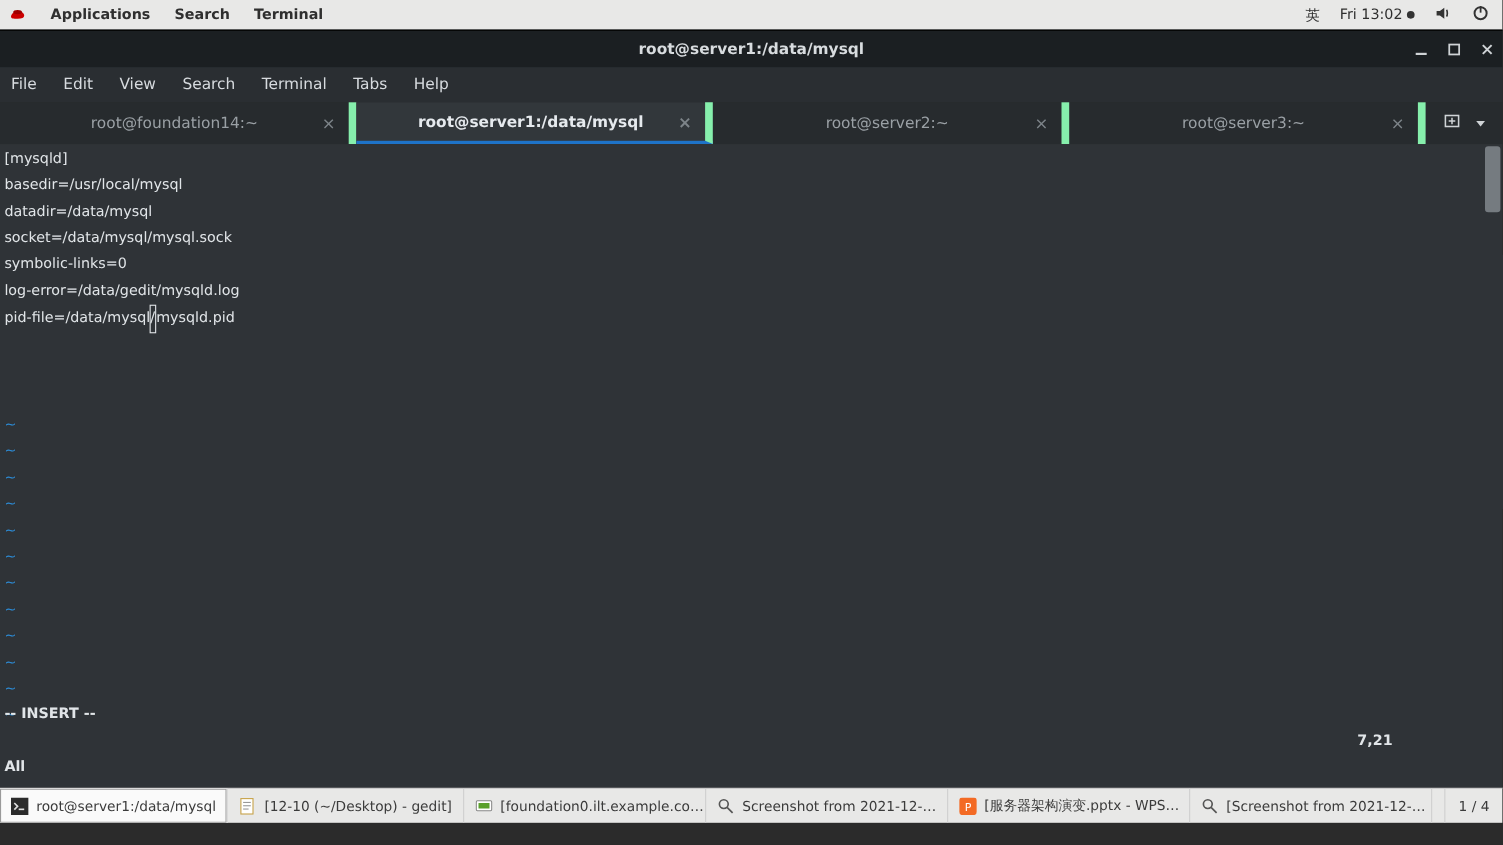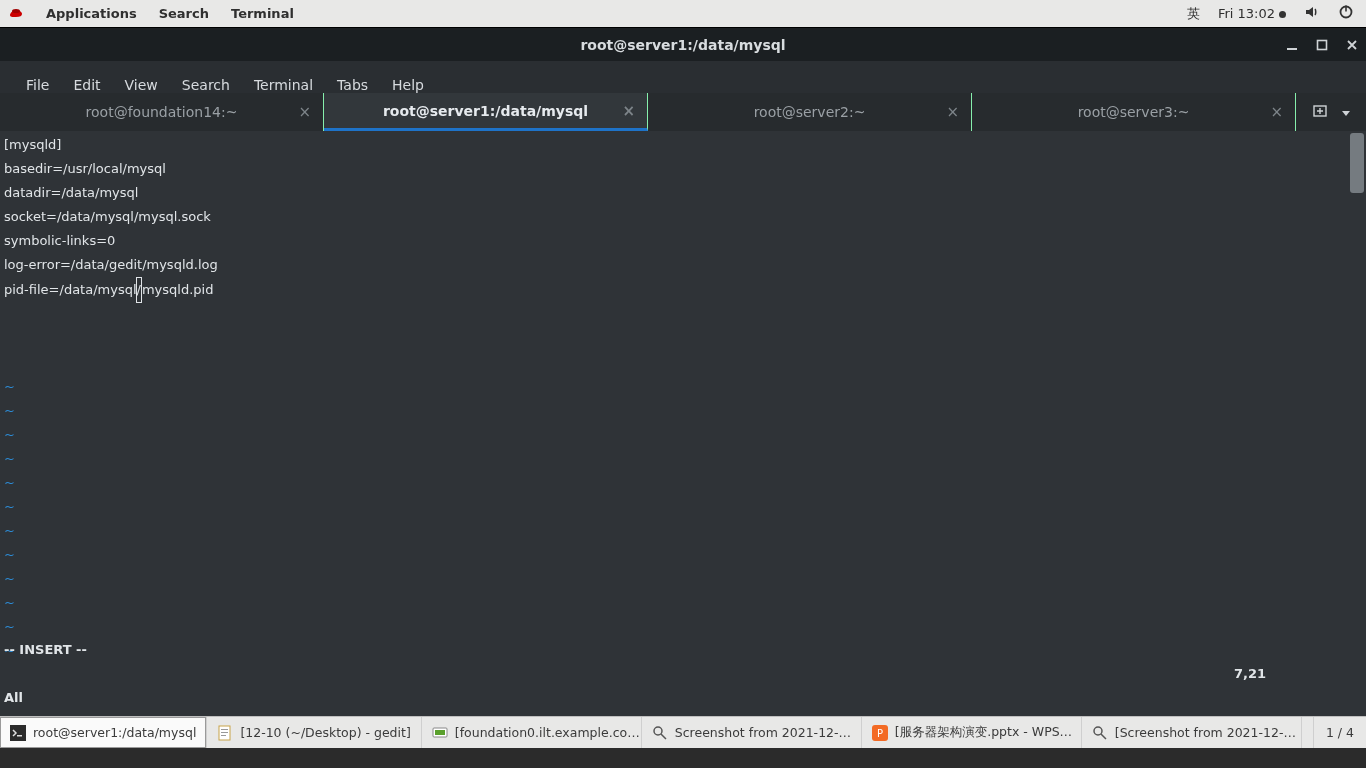--- a/index.html
+++ b/index.html
@@ -12,25 +12,25 @@
   .panel-item { cursor:default; }
   .status-dot { width:7px;height:7px;background:#333;border-radius:50%;display:inline-block;margin-left:4px;vertical-align:middle;}
   .tri-down { display:inline-block;width:0;height:0;border-left:4px solid transparent;border-right:4px solid transparent;border-top:5px solid #333;vertical-align:middle;}
   
   .window { width:1366px; }
   .titlebar { height:34px; background:#1b1f22; color:#cfd3d6; display:flex; align-items:center; font-size:14px; border-top:1px solid #000;}
   .titlebar .title { margin:0 auto; font-weight:bold; color:#d8dcdf;}
   .win-btns { position:absolute; right:6px; display:flex; gap:14px; color:#cfd3d6;}
   .win-btn { width:16px;height:16px;display:flex;align-items:center;justify-content:center;font-size:14px;}
   
-  .menubar { height:32px; background:#2a2e32; color:#d7dbdf; display:flex; align-items:flex-end; gap:24px; padding:0 26px; font-size:14px;}
+  .menubar { height:32px; background:#2a2e32; color:#d7dbdf; display:flex; align-items:center; gap:24px; padding:0 10px; font-size:14px;}
   .menubar span { cursor:default;}
   
   .tabbar { height:38px; background:#272b2e; display:flex; align-items:stretch; color:#9aa0a5; font-size:14px;}
-  .tab { flex:1; display:flex; align-items:center; justify-content:center; gap:14px; border-right:1px solid #86efac; position:relative;}
+  .tab { flex:1; display:flex; align-items:center; justify-content:center; gap:14px; border-right:7px solid #86efac; position:relative;}
   .tab.active { background:#32373b; color:#e6eaee; font-weight:bold; border-bottom:3px solid #1e73c8;}
   .tab .close { color:#7d8489; font-size:15px; position:absolute; right:12px;}
   .tab-extra { width:70px; display:flex; align-items:center; justify-content:center; gap:14px; color:#cfd3d6;}
   .tab-extra .tri-down{border-top-color:#cfd3d6;}
   
   .terminal { background:#2f3337; color:#e1e5e8; font-family:"DejaVu Sans Mono","Liberation Mono",monospace; font-size:13px; line-height:24px; height:585px; position:relative; padding:2px 4px;}
   .terminal .scrollbar { position:absolute; right:2px; top:2px; width:14px; height:60px; background:#757b80; border-radius:3px;}
   .tilde { color:#2d8bd4; }
   .vim-status { position:absolute; left:4px; bottom:6px; right:4px; display:flex; font-weight:bold;flex-direction:column;}
   .vim-status .mode { }

